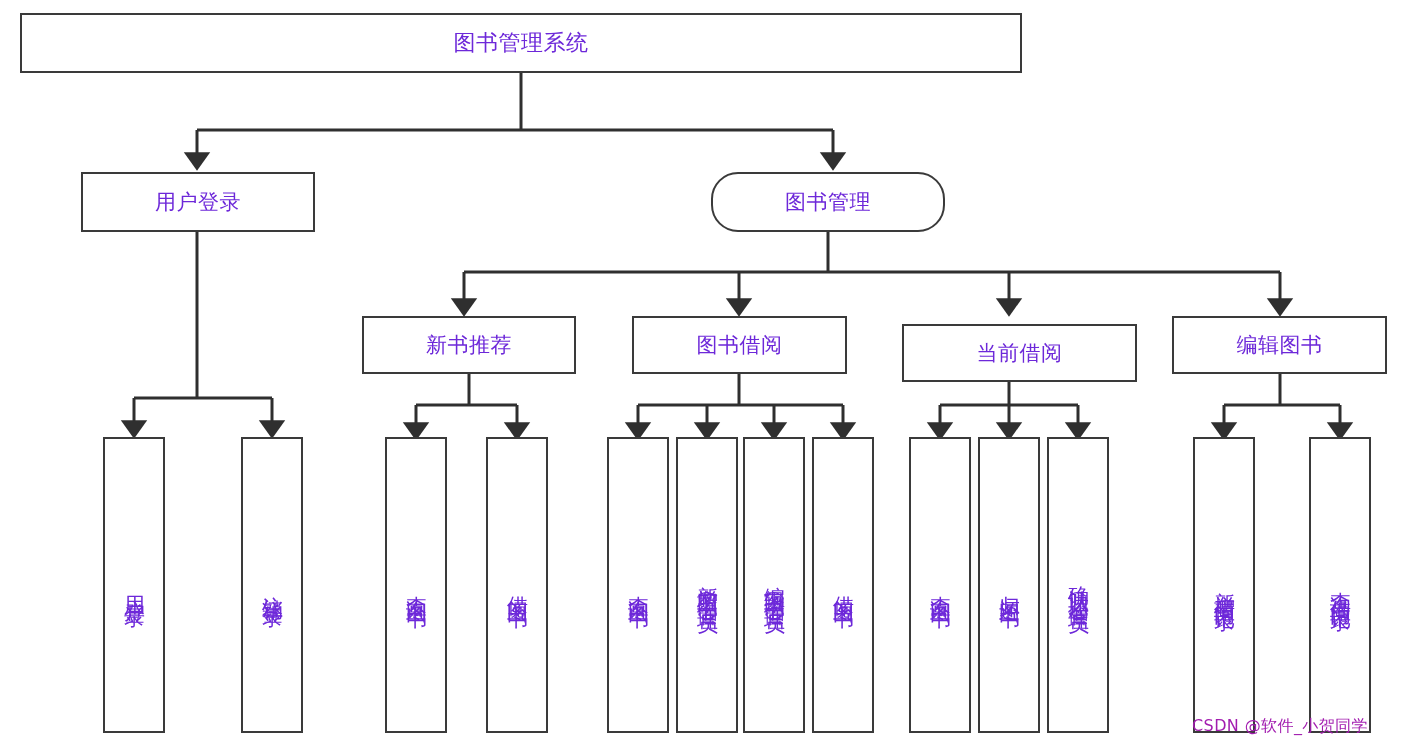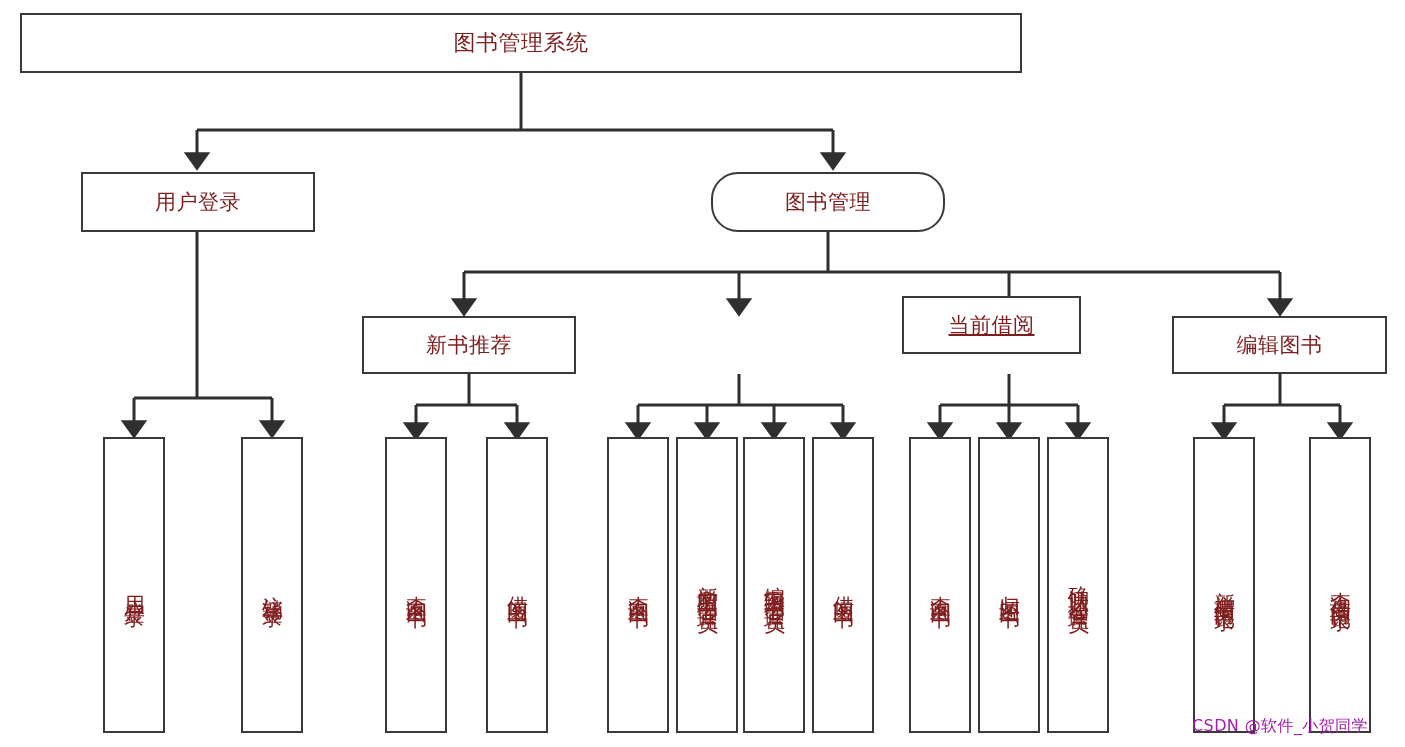--- a/index.html
+++ b/index.html
@@ -26,21 +26,21 @@
     pointer-events: none;
   }
   .node {
     position: absolute;
     box-sizing: border-box;
     background: #ffffff;
     border: 2px solid #3a3a3a;
     display: flex;
     align-items: center;
     justify-content: center;
-    color: #7f1d1d;
+    color: #6d28d9;
   }
   .node .label {
     display: block;
     text-align: center;
     line-height: 1.08;
   }
   
   .node.horiz .label {
     writing-mode: horizontal-tb;
     font-size: 21px;
@@ -133,21 +133,24 @@
   <div class="node horiz" style="left:81px; top:172px; width:234px; height:60px;">
     <span class="label">用户登录</span>
   </div>
   <div class="node horiz" style="left:711px; top:172px; width:234px; height:60px;border-radius:27px;">
     <span class="label">图书管理</span>
   </div>
 
   <div class="node horiz" style="left:362px; top:316px; width:214px; height:58px;">
     <span class="label">新书推荐</span>
   </div>
-  <div class="node horiz" style="left:902px; top:296px; width:179px; height:58px;text-decoration:underline;">
+  <div class="node horiz" style="left:632px; top:316px; width:215px; height:58px;">
+    <span class="label">图书借阅</span>
+  </div>
+  <div class="node horiz" style="left:902px; top:324px; width:235px; height:58px;">
     <span class="label">当前借阅</span>
   </div>
   <div class="node horiz" style="left:1172px; top:316px; width:215px; height:58px;">
     <span class="label">编辑图书</span>
   </div>
 
   <div class="node vert" style="left:103px; top:437px; width:62px; height:296px;">
     <span class="label">用户登录</span>
   </div>
   <div class="node vert" style="left:241px; top:437px; width:62px; height:296px;">

